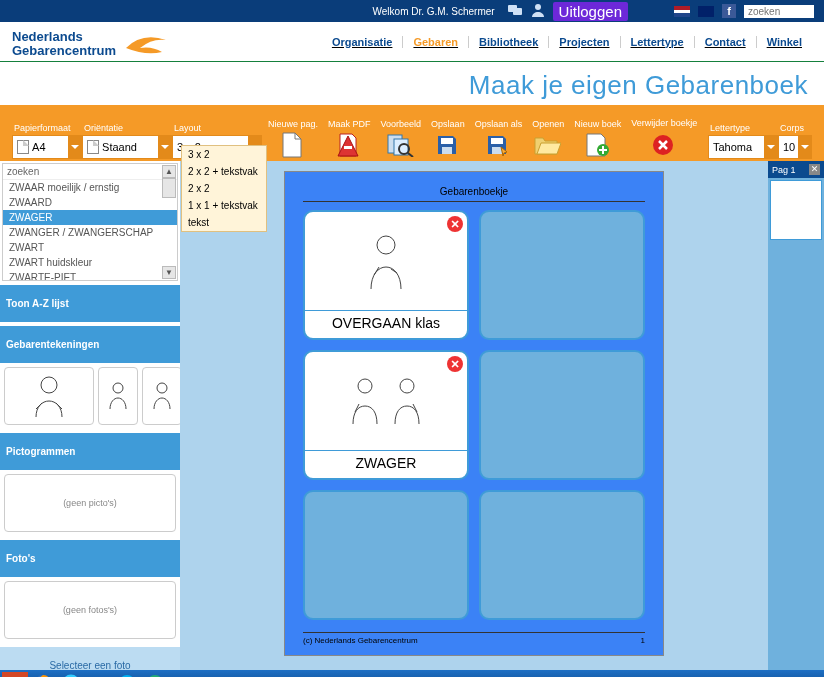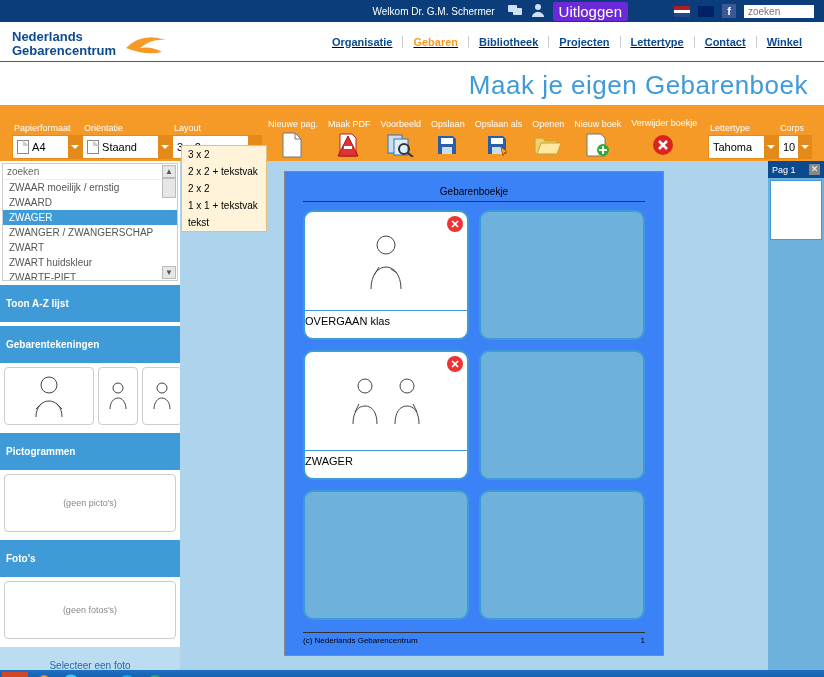--- a/index.html
+++ b/index.html
@@ -44,21 +44,21 @@
 .thumb.small { flex: 0 0 40px; }
 .thumb.wide { flex: 0 0 90px; }
 .canvas-wrap { flex: 1; background: #aed3ed; padding: 10px 18px; overflow: auto; }
 .page { background: #3b82f6; border: 1px solid #888; width: 380px; height: 485px; margin: 0 auto; padding: 14px 18px; position: relative; }
 .page-title { text-align: center; font-size: 10px; border-bottom: 1px solid #333; padding-bottom: 4px; margin-bottom: 8px; }
 .grid32 { display: grid; grid-template-columns: 1fr 1fr; grid-template-rows: repeat(3, 130px); gap: 10px; }
 .cell { border: 2px solid #3f9bd8; border-radius: 10px; background: #6fb1dd; position: relative; }
 .cell.filled { background: #fff; }
 .cell .close { position: absolute; right: 4px; top: 4px; width: 16px; height: 16px; background: #e33; border-radius: 50%; display: flex; align-items: center; justify-content: center; color: #fff; font-size: 11px; font-weight: bold; cursor: pointer; }
 .cell-img { height: 98px; display: flex; align-items: center; justify-content: center; gap: 6px; }
-.cell-label { border-top: 1px solid #3f9bd8; font-size: 11px; padding: 4px 0; }
+.cell-label { border-top: 1px solid #3f9bd8; text-align: center; font-size: 14px; padding: 4px 0; }
 .page-footer { position: absolute; bottom: 10px; left: 18px; right: 18px; border-top: 1px solid #333; font-size: 8px; display: flex; justify-content: space-between; padding-top: 3px; }
 .rightbar { width: 56px; background: #6fb1dd; }
 .pagetab { background: #0b4a8f; color: #fff; font-size: 9px; padding: 3px 4px; display: flex; justify-content: space-between; align-items: center; }
 .pagetab .x { background: #888; color: #fff; width: 11px; height: 11px; font-size: 9px; text-align: center; line-height: 11px; cursor: pointer; }
 .minipreview { background: #fff; border: 1px solid #3f9bd8; height: 60px; margin: 2px; }
 .taskbar { background: linear-gradient(#1d6fc4, #0a3d7a); height: 26px; display: flex; align-items: center; gap: 2px; padding-left: 2px; }
 .taskbar .tb { width: 26px; height: 22px; display: flex; align-items: center; justify-content: center; cursor: pointer; }
 .icon-doc { width: 12px; height: 14px; background: #fff; border: 1px solid #888; position: relative; }
 .icon-doc::after { content: ""; position: absolute; right: -1px; top: -1px; border: 3px solid transparent; border-left-color: #ccc; border-bottom-color: #ccc; }
 svg.person { stroke: #444; stroke-width: 1; fill: none; }

